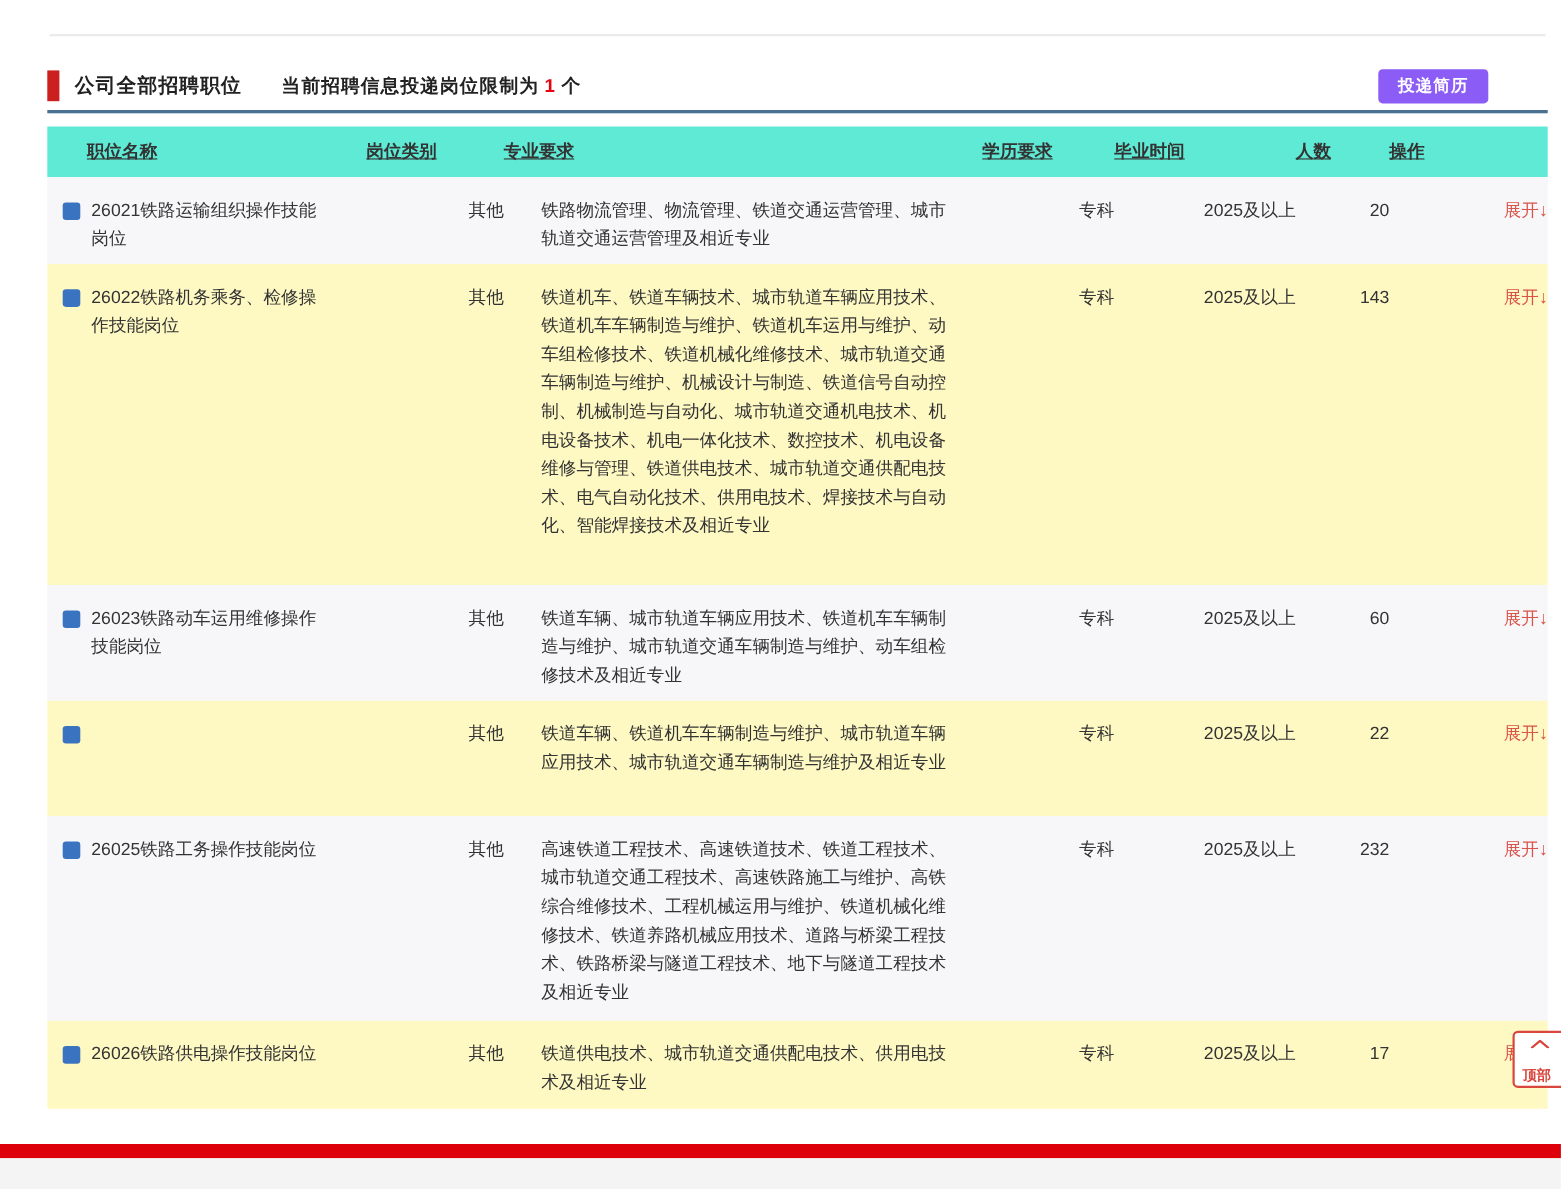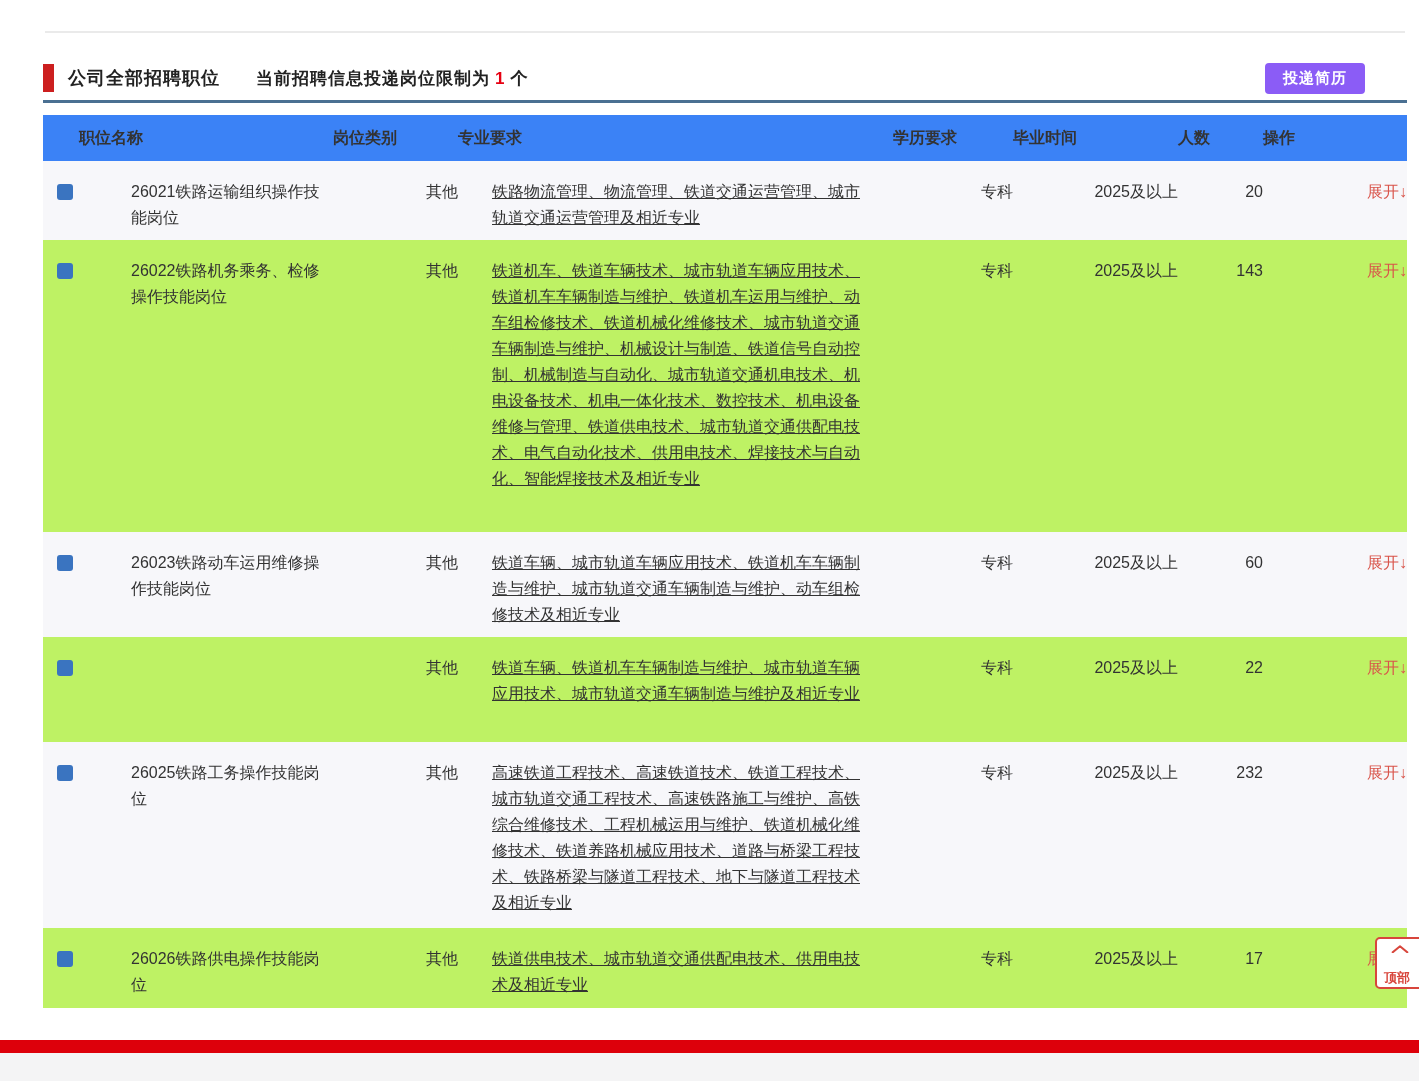--- a/index.html
+++ b/index.html
@@ -3,48 +3,48 @@
 <meta charset="utf-8">
 <style>
   * { margin:0; padding:0; box-sizing:border-box; }
   html,body { width:1419px; height:1081px; background:#ffffff; overflow:hidden;
               font-family:"Liberation Sans","DejaVu Sans",sans-serif; color:#333; }
   .stage { position:relative; width:1419px; height:1081px; background:#fff; }
 
   .top-line { position:absolute; left:45px; right:14px; top:31px; height:2px; background:#eaeaea; }
 
   
-  .page-head { position:absolute; left:43px; right:14px; top:60px; height:36px;
+  .page-head { position:absolute; left:43px; right:26px; top:60px; height:36px;
                display:flex; align-items:center; }
   .red-block { width:11px; height:28px; background:#cc1f1f; display:inline-block; }
   .section-title { font-size:18px; font-weight:bold; color:#222; margin-left:14px; letter-spacing:1px; }
   .limit-text { font-size:17px; font-weight:bold; color:#222; margin-left:36px; letter-spacing:1px; }
   .limit-num { color:#e60012; margin:0 5px; }
   .submit-btn { margin-left:auto; margin-right:40px; width:100px; height:31px; border:none;
                 background:#8b5cf6; color:#fff; font-size:15px; font-weight:600;
                 border-radius:4px; cursor:pointer; letter-spacing:1px;
                 font-family:"Liberation Sans","DejaVu Sans",sans-serif; }
   .divider { position:absolute; left:43px; right:12px; top:100px; height:3px; background:#4a7092; }
 
   
   .jobs-table { position:absolute; left:43px; top:115px; width:1364px; }
   .trow { display:grid; grid-template-columns:290px 125px 435px 120px 165px 85px 1fr; align-items:start; }
-  .thead { background:#3b82f6; height:46px; align-items:center; }
+  .thead { background:#5eead4; height:46px; align-items:center;text-decoration:underline; }
   .thead .hcell { font-size:16px; color:#333; font-weight:600; text-align:left; }
   .thead .hcell.first { text-align:left; padding-left:36px; }
   .cell { padding-top:18px; font-size:16px; line-height:26px; color:#333; }
   .center { text-align:right; }
-  .majors { padding-left:34px; padding-right:32px;text-decoration:underline; }
-  .name-cell { display:flex; padding-left:14px;gap:48px; }
+  .majors { padding-left:34px; padding-right:32px; }
+  .name-cell { display:flex; padding-left:14px; }
   .checkbox { width:16px; height:16px; min-width:16px; background:#3a74c0; border-radius:3px;
               margin-top:5px; margin-right:10px; cursor:pointer; }
   .name-text { width:206px; }
   .expand { color:#d9544a; cursor:pointer; text-decoration:none; font-size:16px; }
   .row-gray   { background:#f7f7fa; }
-  .row-yellow { background:#bef264; }
+  .row-yellow { background:#fef9c3; }
   .r1 { min-height:79px;  }
   .r2 { min-height:292px; }
   .r3 { min-height:105px; }
   .r4 { min-height:105px; }
   .r5 { min-height:186px; }
   .r6 { min-height:80px;  }
 
   
   .back-top { position:absolute; top:937px; right:-10px; width:54px; height:52px;
               background:#fff; border:2px solid #d8463c; border-radius:5px;

